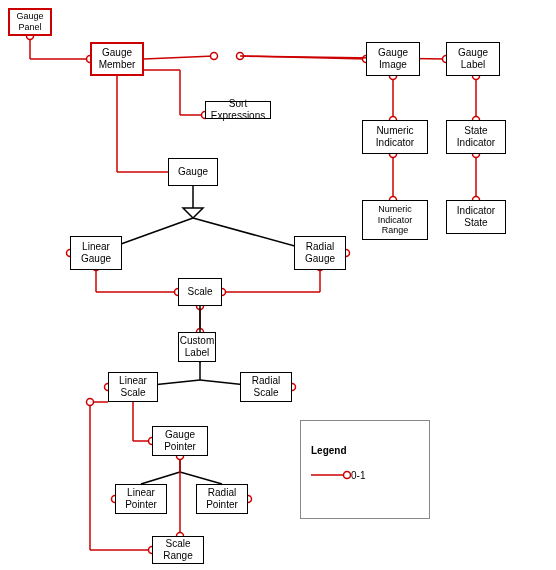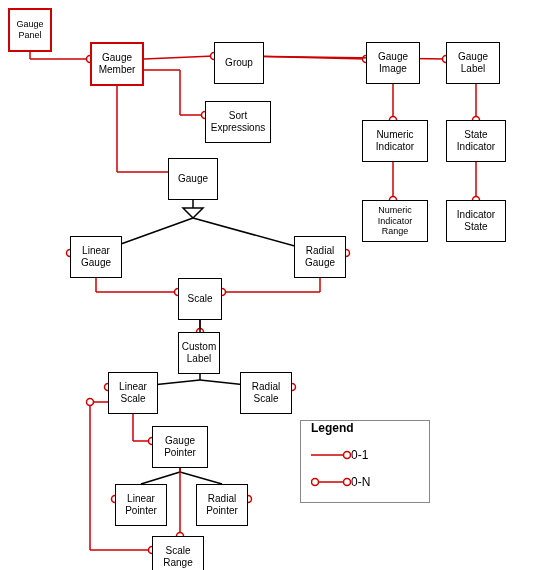--- a/index.html
+++ b/index.html
@@ -18,40 +18,40 @@
       height: 570px;
     }
     .node {
       position: absolute;
       border: 1px solid #000;
       background: #fff;
       text-align: center;
       display: flex;
       align-items: center;
       justify-content: center;
-      padding: 20px;
+      padding: 8px;
       line-height: 1.2;
       font-size: 10px;
     }
     .node.red-border {
       border: 2px solid #cc0000;
     }
     svg.lines {
       position: absolute;
       top: 0; left: 0;
       width: 556px;
       height: 570px;
       pointer-events: none;
     }
     .legend-box {
       position: absolute;
       border: 1px solid #888;
       background: #fff;
-      padding: 0 10px;
-      font-size: 12px;
+      padding: 24px 10px;
+      font-size: 10px;
     }
     .legend-row {
       display: flex;
       align-items: center;
       margin: 13px 0;
     }
   </style>
 </head>
 <body>
 
@@ -163,23 +163,20 @@
   <div class="node" style="left:8px;top:8px;width:44px;height:28px;border:2px solid #cc0000;">
     <span style="white-space:pre-line;font-size:9px;">Gauge
 Panel</span>
   </div>
 
   <div class="node red-border" style="left:90px;top:42px;width:54px;height:34px;">
     <span style="white-space:pre-line;">Gauge
 Member</span>
   </div>
 
-  <div class="node" style="left:214px;top:42px;width:50px;height:28px;">
-    <span>Group</span>
-  </div>
 
   <div class="node" style="left:205px;top:101px;width:66px;height:16px;">
     <span style="white-space:pre-line;">Sort
 Expressions</span>
   </div>
 
   <div class="node" style="left:168px;top:158px;width:50px;height:28px;">
     <span>Gauge</span>
   </div>
 
@@ -267,25 +264,17 @@
     <div style="font-weight:bold;margin-bottom:4px;">Legend</div>
 
     <div class="legend-row">
       <svg width="40" height="12">
         <line x1="0" y1="6" x2="40" y2="6" stroke="#cc0000" stroke-width="1.5"></line>
         <circle cx="36" cy="6" r="3.5" fill="white" stroke="#cc0000" stroke-width="1.5"></circle>
       </svg>
       <span>0-1</span>
     </div>
 
-    <div class="legend-row">
-      <svg width="40" height="12">
-        <line x1="0" y1="6" x2="40" y2="6" stroke="#cc0000" stroke-width="1.5"></line>
-        <circle cx="4" cy="6" r="3.5" fill="white" stroke="#cc0000" stroke-width="1.5"></circle>
-        <circle cx="36" cy="6" r="3.5" fill="white" stroke="#cc0000" stroke-width="1.5"></circle>
-      </svg>
-      <span>0-N</span>
-    </div>
 
 
   </div>
 
 </div>
 
 </body></html>

